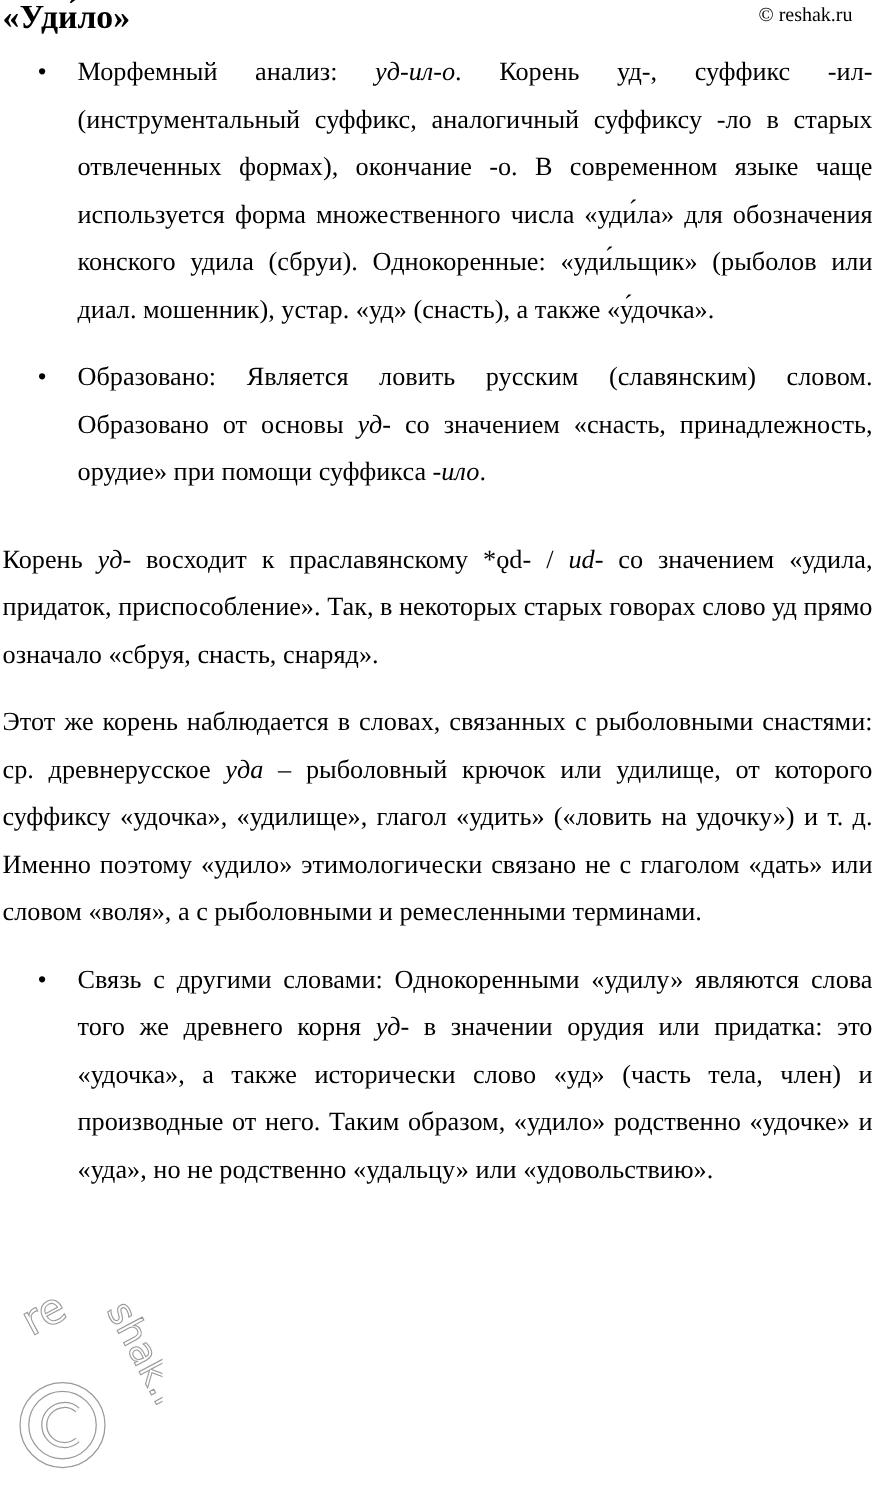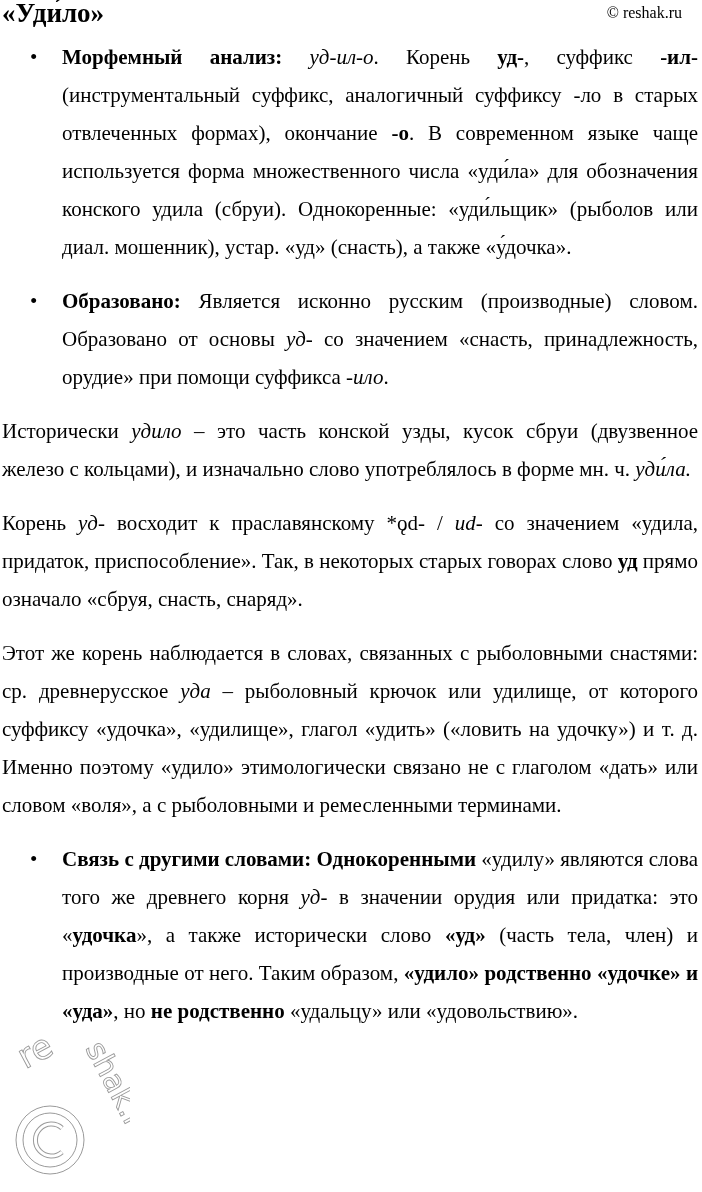--- a/index.html
+++ b/index.html
@@ -51,21 +51,21 @@
     left: 30px;
     top: 0;
     line-height: 38px;
     font-size: 21px;
   }
   .para {
     padding-left: 2px;
     padding-right: 2px;
   }
   .gap { height: 16px; }
-  b { font-weight: bold; }
+  b { font-weight: normal; }
   i { }
   .watermark {
     position: absolute;
     left: 0;
     top: 1020px;
     width: 130px;
     height: 172px;
     pointer-events: none;
   }
 </style>
@@ -81,28 +81,25 @@
 
   <div class="bullet-block">
     <span class="bullet-dot">•</span>
     <p class="p"><b>Морфемный анализ:</b><span> </span><i>уд-ил-о</i><span>. Корень </span><b>уд-</b><span>, суффикс </span><b>-ил-</b><span> (инструментальный суффикс, аналогичный суффиксу -ло в старых отвлеченных формах), окончание </span><b>-о</b><span>. В современном языке чаще используется форма множественного числа «уди́ла» для обозначения конского удила (сбруи). Однокоренные: «уди́льщик» (рыболов или диал. мошенник), устар. «уд» (снасть), а также «у́дочка».</span></p>
   </div>
 
   <div class="gap"></div>
 
   <div class="bullet-block">
     <span class="bullet-dot">•</span>
-    <p class="p"><b>Образовано:</b><span> Является исконно русским (производные) словом. Образовано от основы </span><i>уд-</i><span> со значением «снасть, принадлежность, орудие» при помощи суффикса </span><i>-ило</i><span>.</span></p>
+    <p class="p"><b>Образовано:</b><span> Является ловить русским (славянским) словом. Образовано от основы </span><i>уд-</i><span> со значением «снасть, принадлежность, орудие» при помощи суффикса </span><i>-ило</i><span>.</span></p>
   </div>
 
   <div class="gap"></div>
 
-  <div class="para">
-    <p class="p"><span>Исторически </span><i>удило</i><span> – это часть конской узды, кусок сбруи (двузвенное железо с кольцами), и изначально слово употреблялось в форме мн. ч. </span><i>уди́ла.</i></p>
-  </div>
 
   <div class="gap"></div>
 
   <div class="para">
     <p class="p"><span>Корень </span><i>уд-</i><span> восходит к праславянскому *ǫd- / </span><i>ud-</i><span> со значением «удила, придаток, приспособление». Так, в некоторых старых говорах слово </span><b>уд</b><span> прямо означало «сбруя, снасть, снаряд».</span></p>
   </div>
 
   <div class="gap"></div>
 
   <div class="para">

